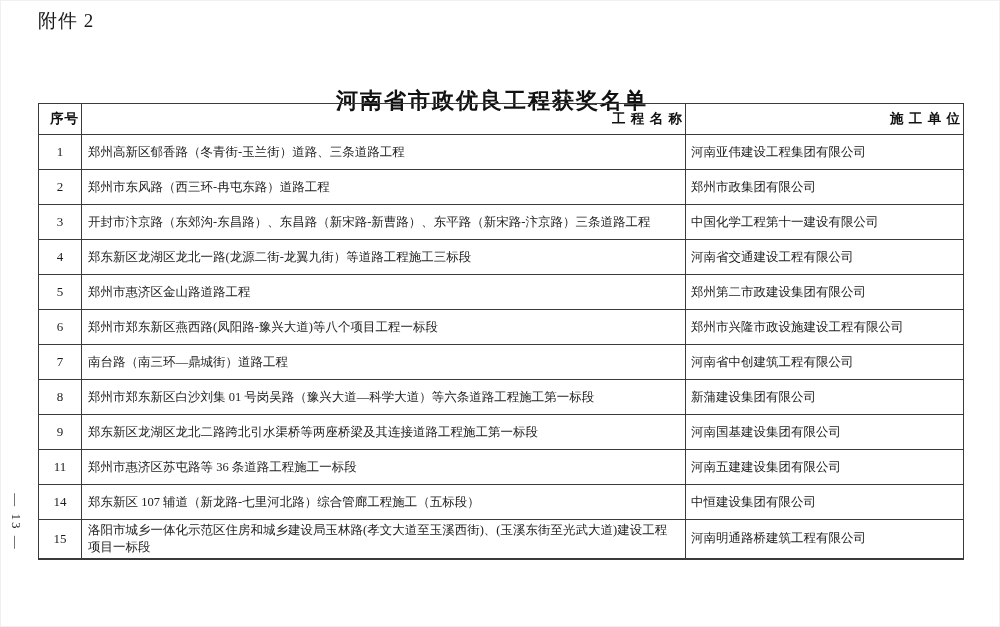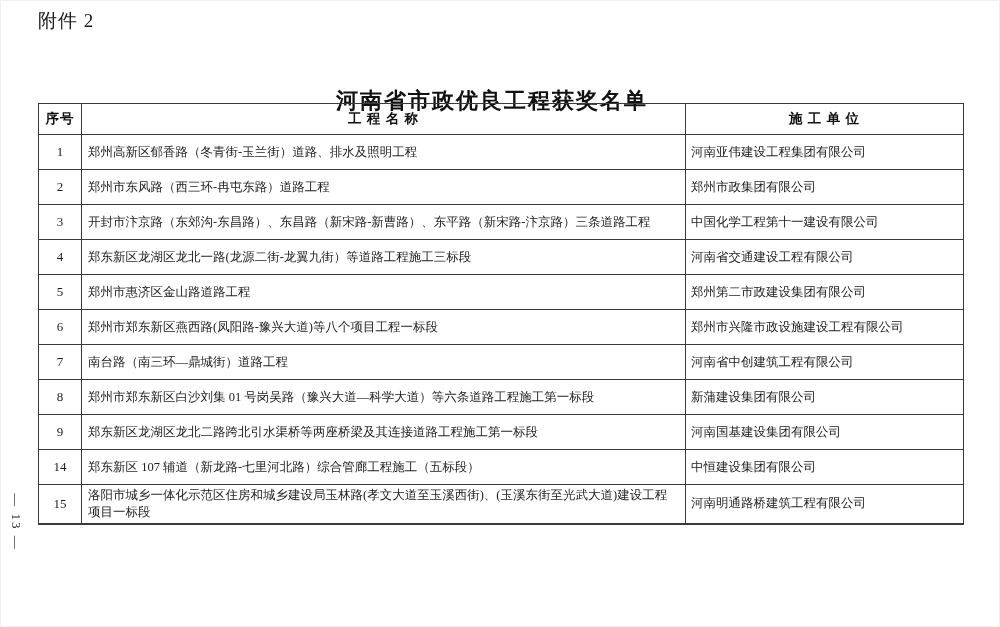--- a/index.html
+++ b/index.html
@@ -44,21 +44,21 @@
     border-bottom:2px solid #3a3a3a;
   }
   table.awards col.c-no{width:43px;}
   table.awards col.c-project{width:604px;}
   table.awards col.c-unit{width:278px;}
   table.awards th{
     border:1px solid #3a3a3a;
     height:30px;
     font-size:13.5px;
     font-weight:bold;
-    text-align:center;
+    text-align:right;
     padding:0 2px;
     letter-spacing:1px;
     color:#111;
   }
   table.awards td{
     border:1px solid #3a3a3a;
     height:30px;
     font-size:12.5px;
     line-height:1.35;
     padding:2px 6px;
@@ -103,21 +103,21 @@
     <thead>
       <tr>
         <th>序号</th>
         <th>工 程 名 称</th>
         <th>施 工 单 位</th>
       </tr>
     </thead>
     <tbody>
   <tr>
     <td class="no">1</td>
-    <td class="project">郑州高新区郁香路（冬青街-玉兰街）道路、排水及照明工程</td>
+    <td class="project">郑州高新区郁香路（冬青街-玉兰街）道路、三条道路工程</td>
     <td class="unit">河南亚伟建设工程集团有限公司</td>
   </tr>
 
   <tr>
     <td class="no">2</td>
     <td class="project">郑州市东风路（西三环-冉屯东路）道路工程</td>
     <td class="unit">郑州市政集团有限公司</td>
   </tr>
 
   <tr>
@@ -156,20 +156,25 @@
     <td class="unit">新蒲建设集团有限公司</td>
   </tr>
 
   <tr>
     <td class="no">9</td>
     <td class="project">郑东新区龙湖区龙北二路跨北引水渠桥等两座桥梁及其连接道路工程施工第一标段</td>
     <td class="unit">河南国基建设集团有限公司</td>
   </tr>
 
 
+  <tr>
+    <td class="no">11</td>
+    <td class="project">郑州市惠济区苏屯路等 36 条道路工程施工一标段</td>
+    <td class="unit">河南五建建设集团有限公司</td>
+  </tr>
 
 
 
   <tr>
     <td class="no">14</td>
     <td class="project">郑东新区 107 辅道（新龙路-七里河北路）综合管廊工程施工（五标段）</td>
     <td class="unit">中恒建设集团有限公司</td>
   </tr>
 
   <tr>

